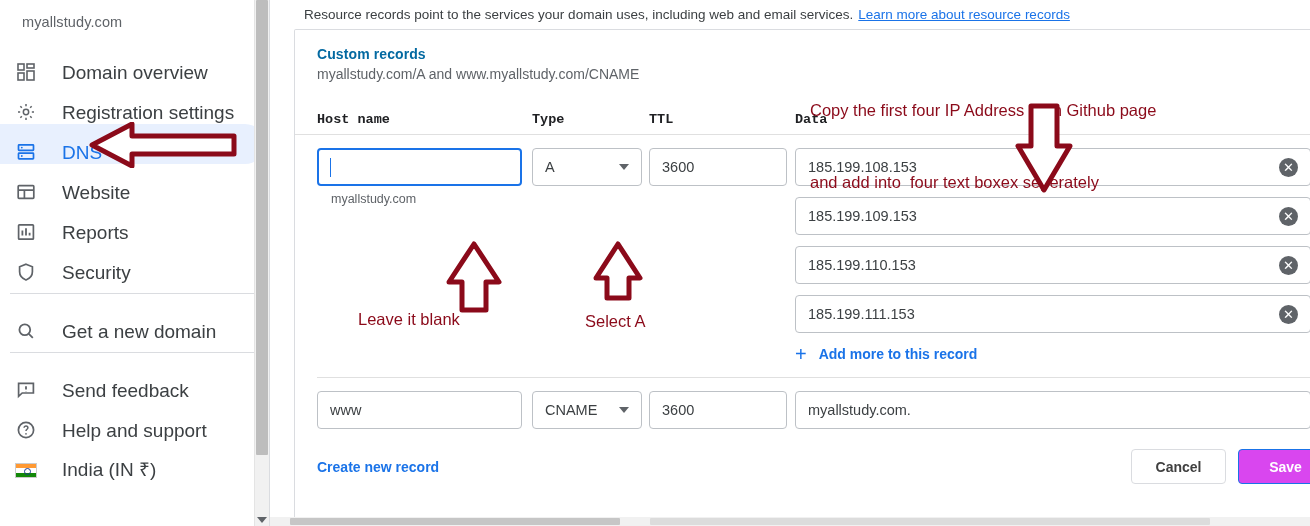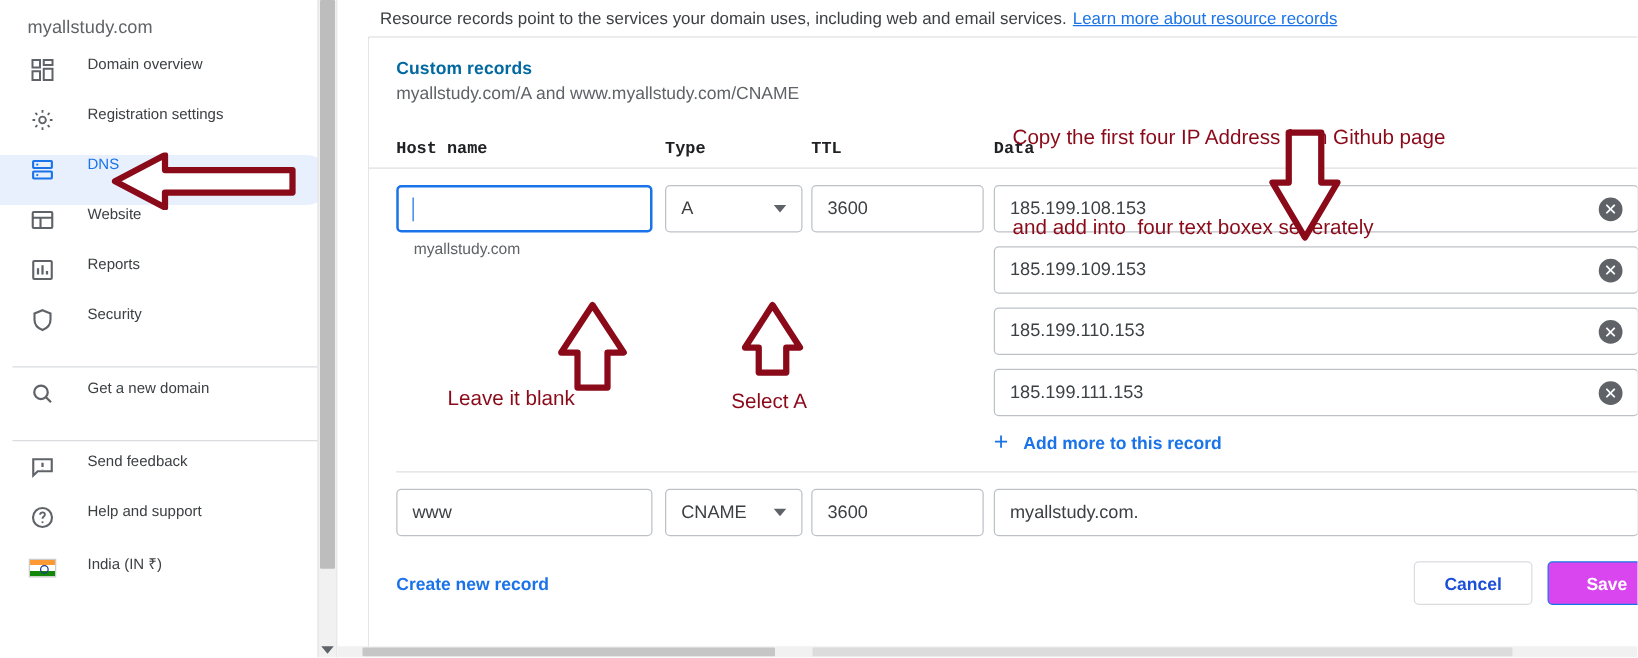--- a/index.html
+++ b/index.html
@@ -33,24 +33,24 @@
     padding-left: 22px;
     font-size: 14.5px;
     color: #5f6368;
     letter-spacing: .1px;
   }
   .nav-list { padding: 0; margin: 0; }
   .nav-item {
     position: relative;
     height: 40px;
     display: flex;
-    align-items: flex-start;
-    padding-left: 22px;
+    align-items: flex-end;
+    padding-left: 14px;
     color: #3c4043;
-    font-size: 12px;
+    font-size: 19px;
     border-radius: 0 20px 20px 0;
     margin-right: 4px;
     cursor: pointer;
   }
   .nav-item .ico {
     width: 24px; height: 24px;
     margin-right: 24px;
     flex: 0 0 24px;
     display: flex; align-items: center; justify-content: center;
     color: #5f6368;
@@ -283,21 +283,21 @@
     border-radius: 4px;
     font-size: 14px;
     font-weight: bold;
     display: flex;
     align-items: center;
     justify-content: center;
     cursor: pointer;
   }
   .btn-cancel {
     border: 1px solid #dadce0;
-    color: #1d4ed8;
+    color: #404040;
     background: #fff;
     margin-right: 12px;
   }
   .btn-save {
     background: #d946ef;
     color: #fff;
     border: 1px solid #1a73e8;
   }
 
   

